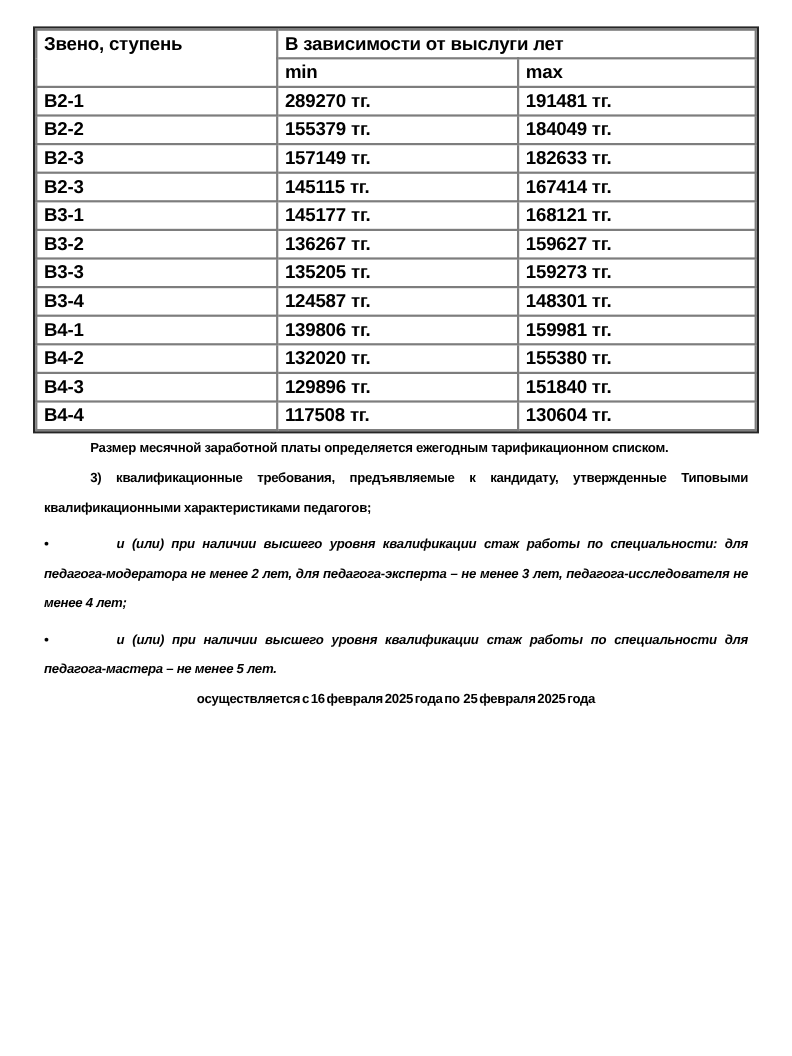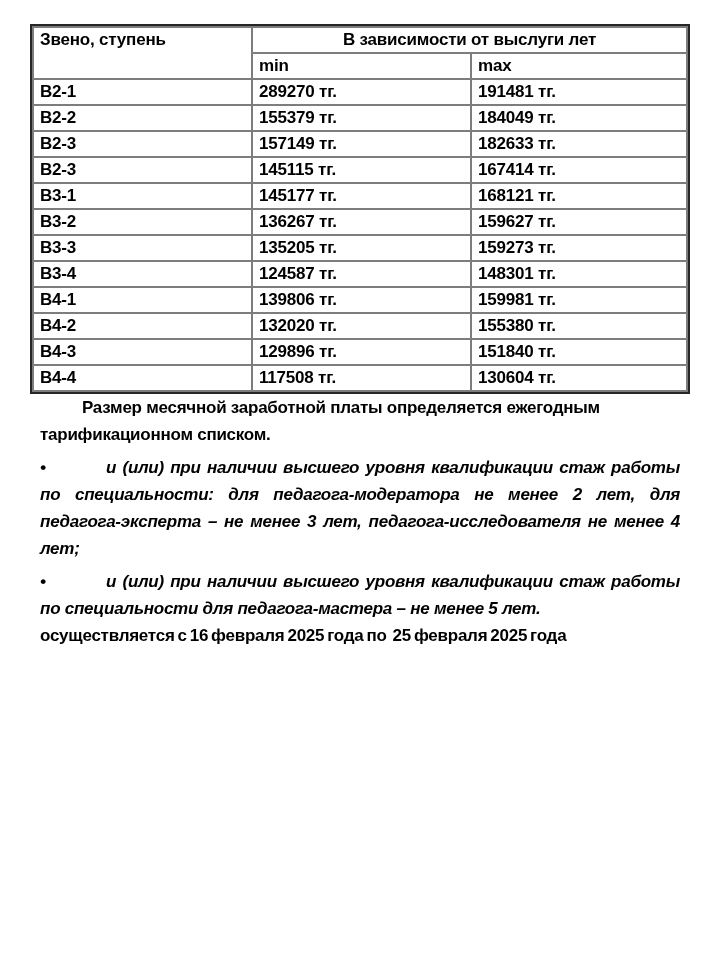--- a/index.html
+++ b/index.html
@@ -32,43 +32,43 @@
     height: 22px;
     padding: 1px 6px;
     font-weight: 700;
     letter-spacing: -0.2px;
     text-align: left;
     vertical-align: middle;
     overflow: hidden;
     white-space: nowrap;
   }
   table.salary td.c1head { vertical-align: top; }
-  table.salary td.span-head { text-align: center; }
+  table.salary td.span-head { text-align: left; }
   table.salary td.minmax  { text-align: left; }
 
   
   .doc { margin: 0 40px; }
   .doc p {
     margin: 0;
-    font-size: 17px;
+    font-size: 12px;
     line-height: 27px;
     letter-spacing: -0.25px;
     font-weight: 700;
   }
   .p1      { margin-top: 22px; text-align: left;    text-indent: 42px; }
   .p2      { margin-top: 15px; text-align: justify; text-indent: 42px; }
   .qhead   { margin-top: 11px; text-indent: 40px;   text-align: left; }
   .bullet  { text-align: justify; }
   .bullet .bdot { display: inline-block; width: 12px; }
   .bullet .btab { display: inline-block; width: 30px; }
   .bullet.wide .btab { width: 54px; }
   .gap6    { margin-top: 6px !important; font-style: italic; }
   .footer  {
     margin-top: 12px;
-    text-align: left;
+    text-align: center;
     white-space: pre-wrap;
     letter-spacing: -0.45px;
     word-spacing: -1.5px;
   }
 </style>
 </head>
 <body>
 
 <div class="page">
 
@@ -150,20 +150,21 @@
           <td>130604 тг.</td>
         </tr>
       </tbody>
     </table>
   </div>
 
   <div class="doc">
 
     <p class="p1">Размер месячной заработной платы определяется ежегодным тарификационном списком.</p>
 
+    <p class="p2">3) квалификационные требования, предъявляемые к кандидату, утвержденные Типовыми квалификационными характеристиками педагогов;</p>
 
 
 
     <p class="bullet wide gap6"><span class="bdot">•</span><span class="btab"></span><span>и (или) при наличии высшего уровня квалификации стаж работы по специальности: для педагога-модератора не менее 2 лет, для педагога-эксперта – не менее 3 лет, педагога-исследователя не менее 4 лет;</span></p>
 
     <p class="bullet wide gap6"><span class="bdot">•</span><span class="btab"></span><span>и (или) при наличии высшего уровня квалификации стаж работы по специальности для педагога-мастера – не менее 5 лет.</span></p>
 
     <p class="footer">осуществляется с 16 февраля 2025 года по  25 февраля 2025 года</p>
 
   </div>

